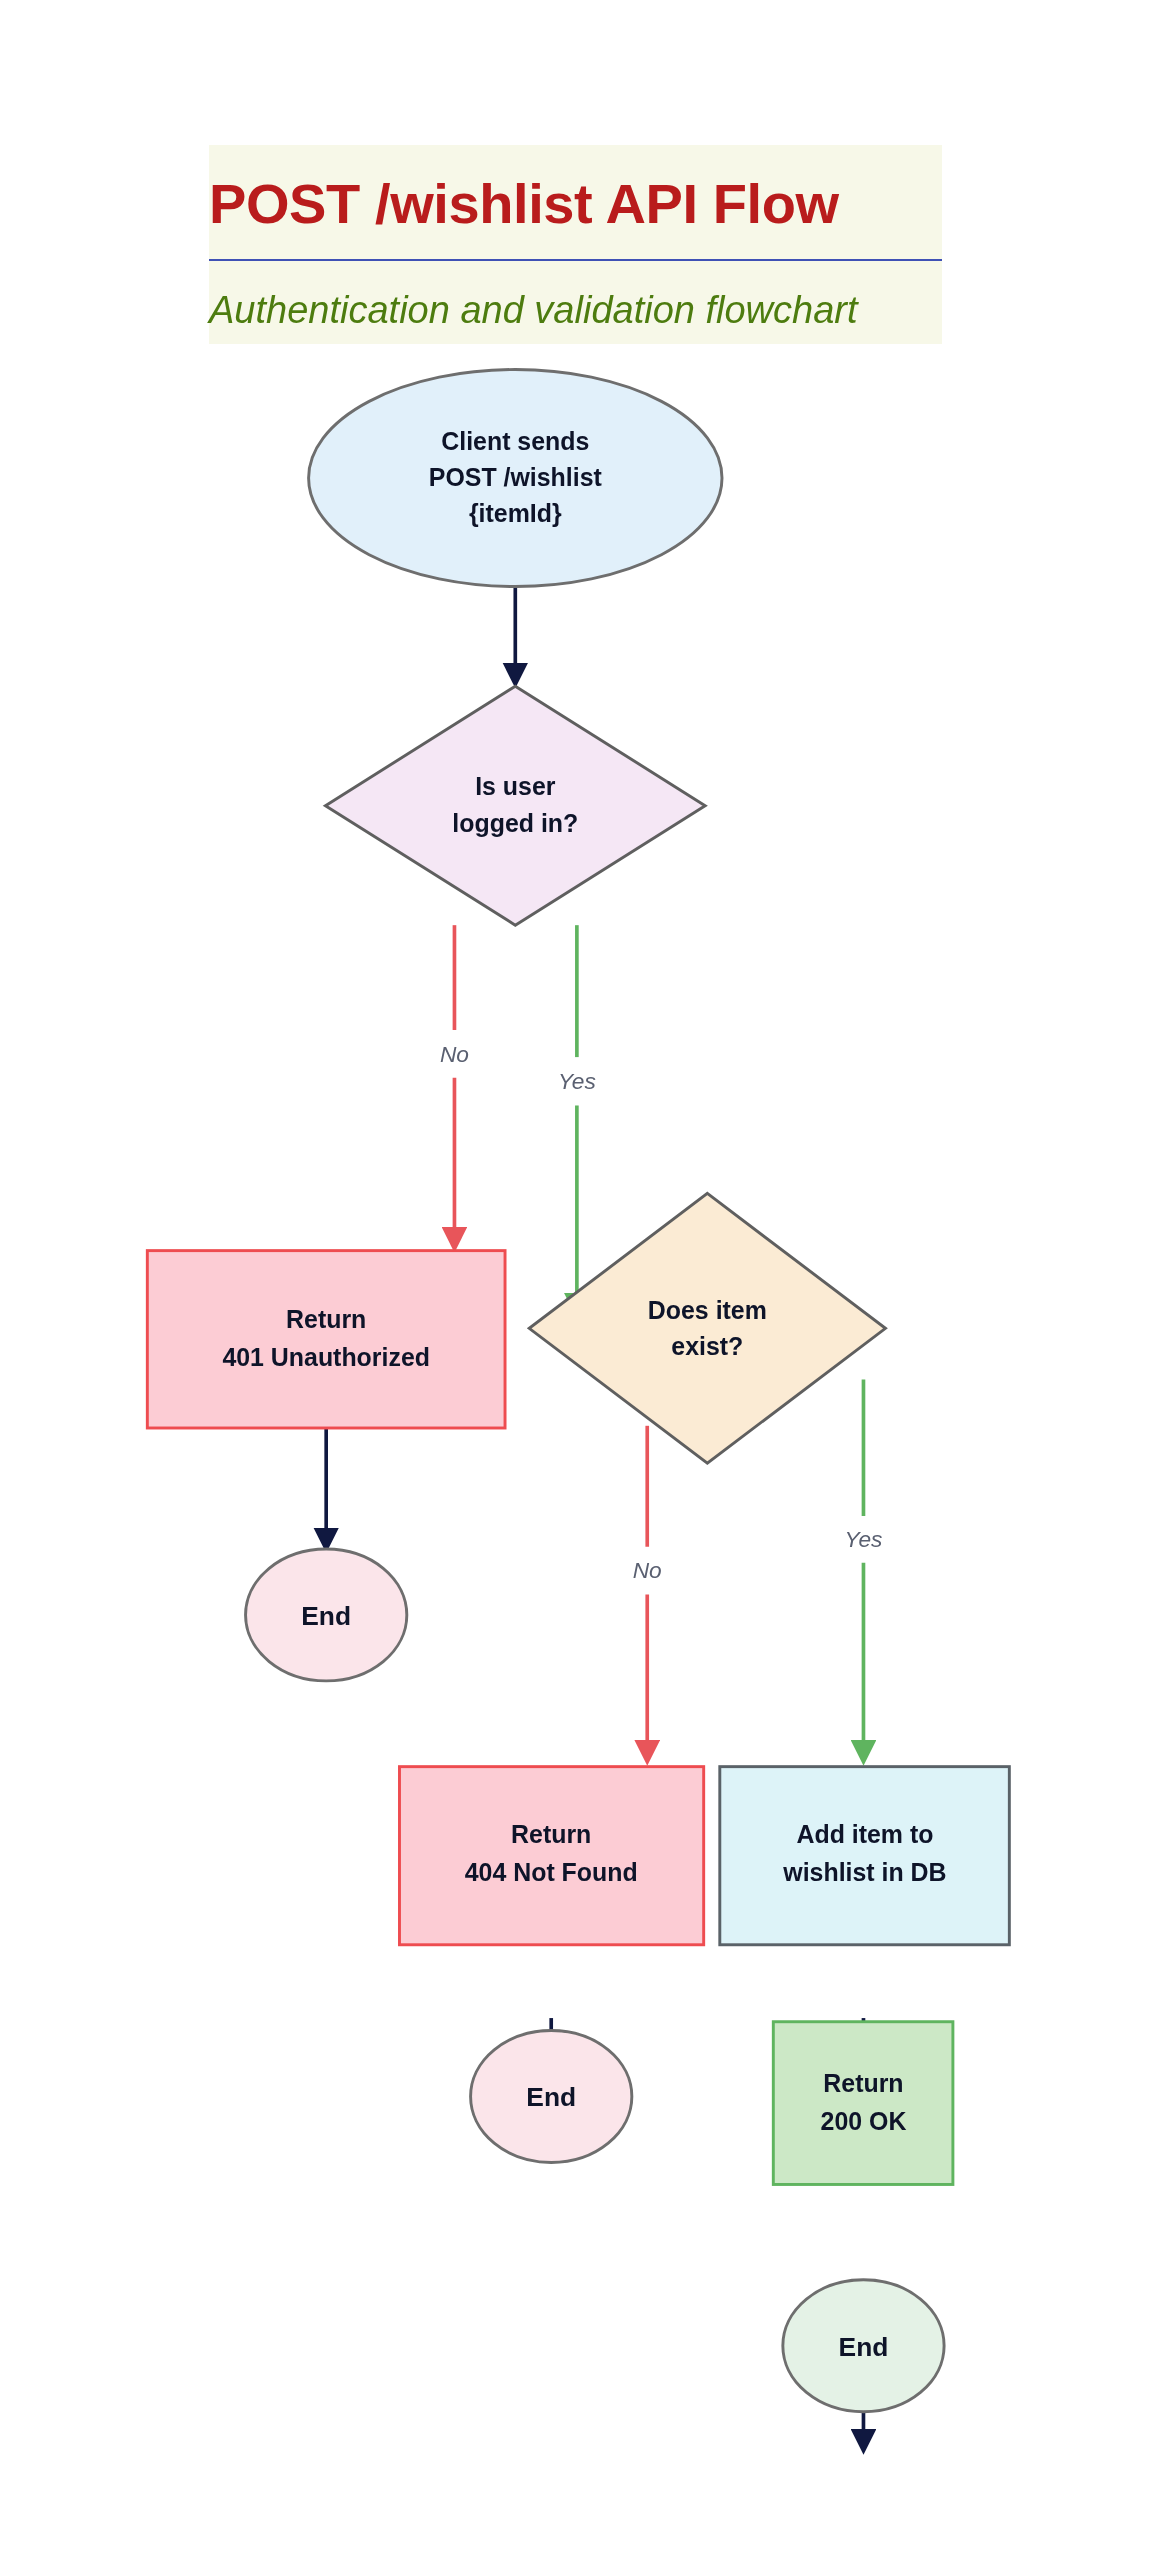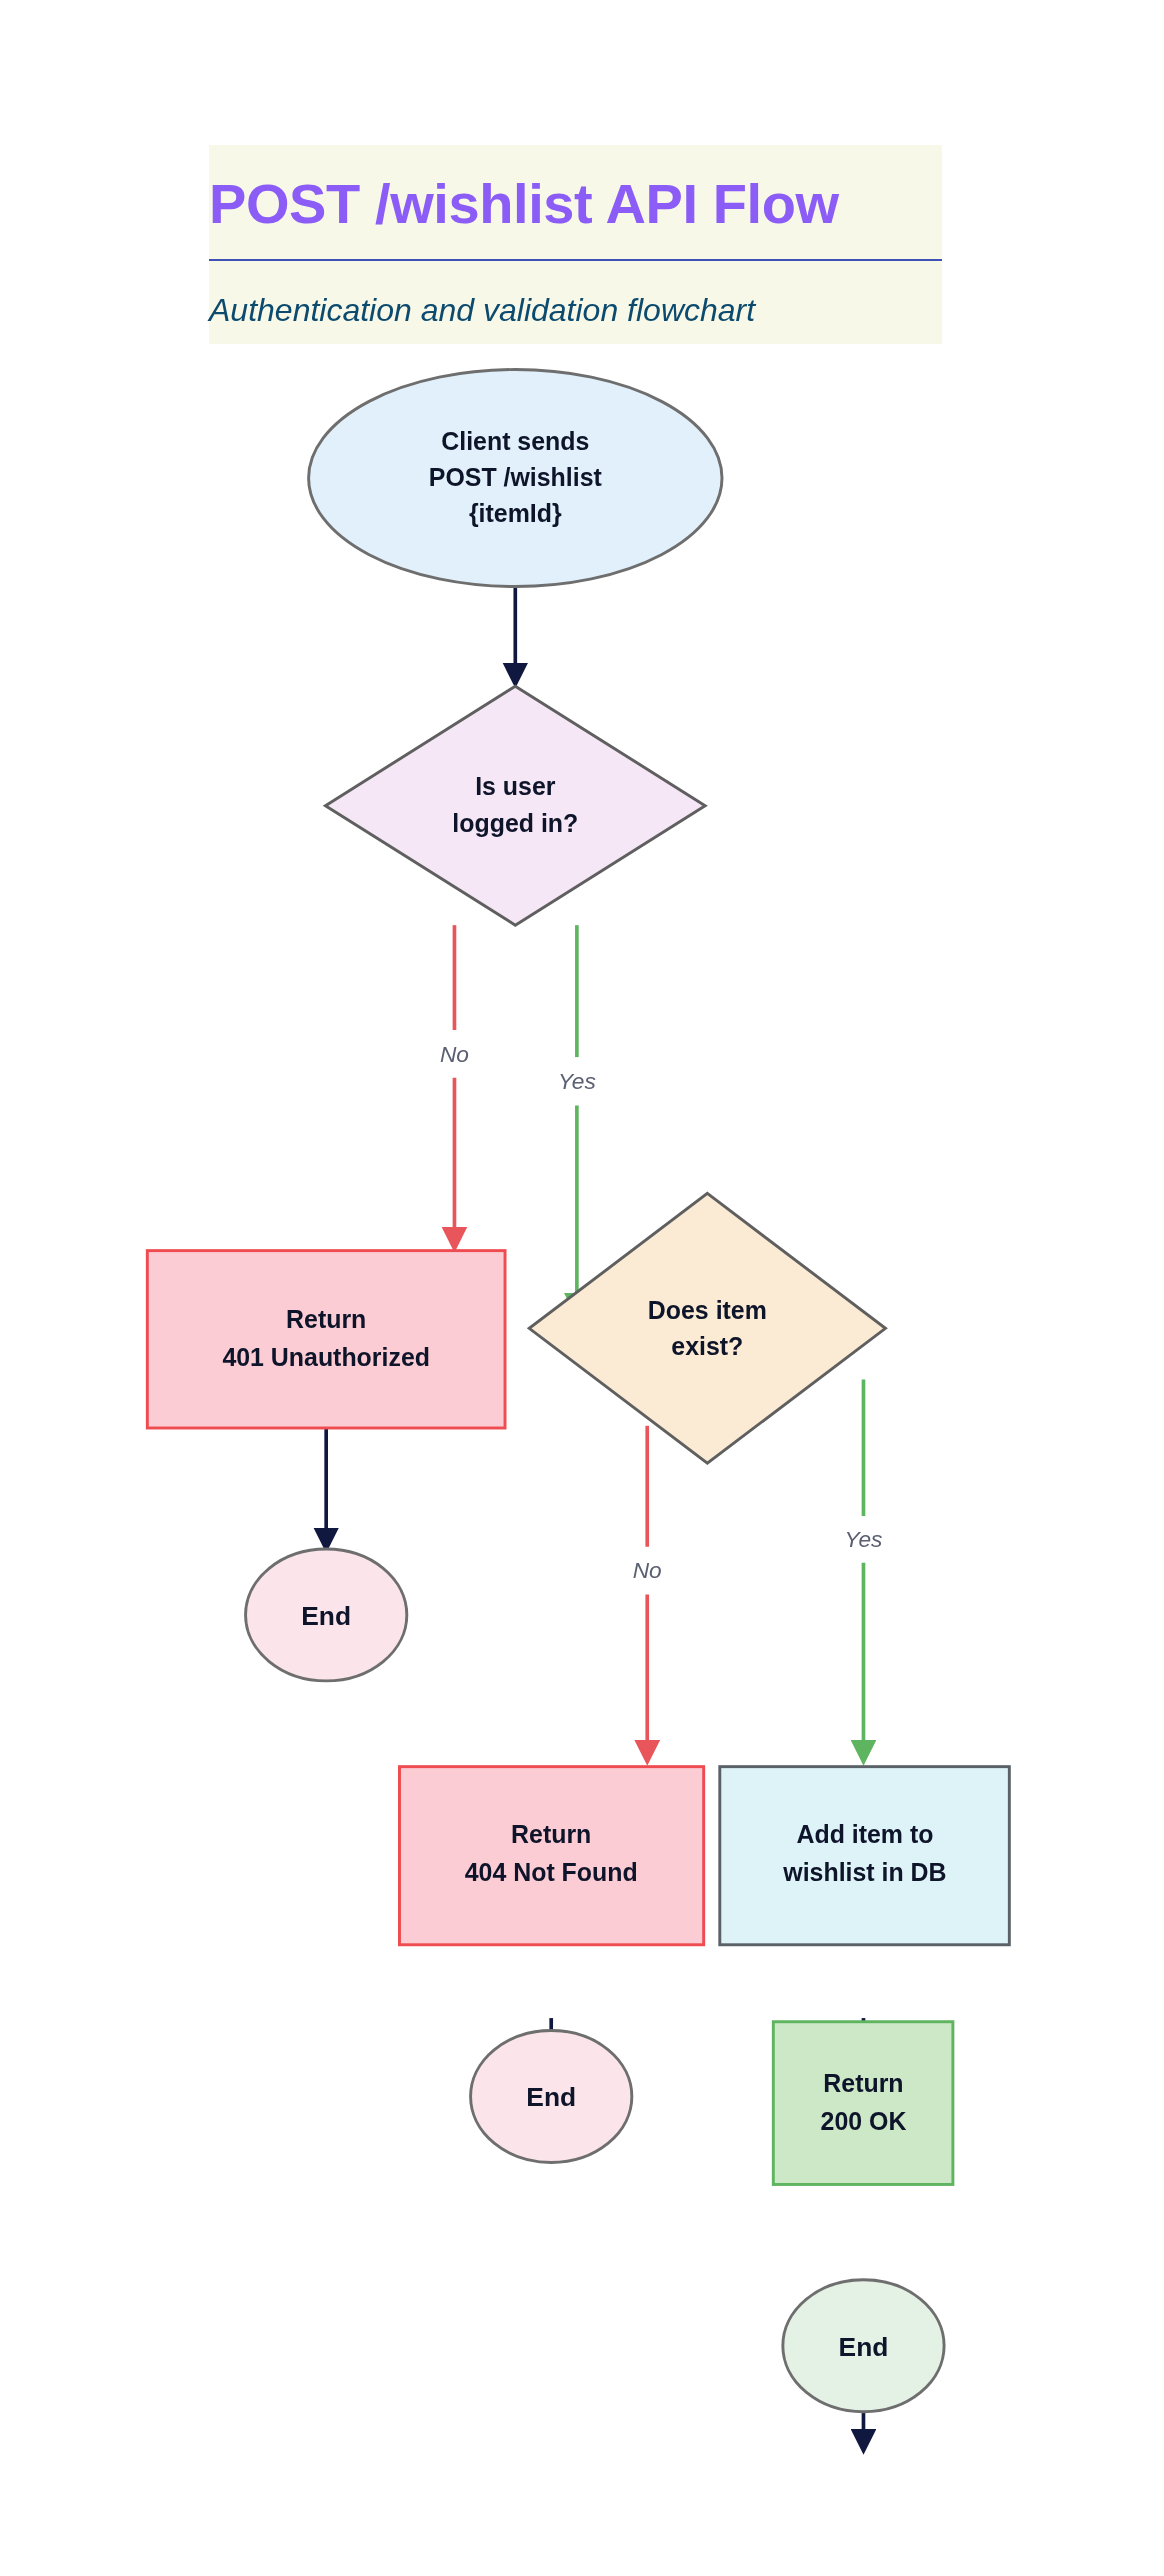--- a/index.html
+++ b/index.html
@@ -33,43 +33,43 @@
     box-sizing: border-box;
   }
   .doc-title {
     position: absolute;
     left: 209px;
     top: 156px;
     width: 733px;
     height: 95px;
     font-size: 56px;
     font-weight: bold;
-    color: #8b5cf6;
+    color: #b91c1c;
     letter-spacing: -0.4px;
     line-height: 95px;
     white-space: nowrap;
     font-family: "Liberation Sans", sans-serif;
   }
   .title-rule {
     position: absolute;
     left: 209px;
     top: 259px;
     width: 733px;
     height: 2.2px;
     background: #3F51B5;
   }
   .doc-subtitle {
     position: absolute;
     left: 209px;
     top: 290px;
     width: 733px;
     height: 41px;
-    font-size: 32px;
+    font-size: 38px;
     font-style: italic;
-    color: #0c4a6e;
+    color: #4d7c0f;
     line-height: 41px;
     white-space: nowrap;
     font-family: "Liberation Sans", sans-serif;
   }
 
   
   #diagram {
     position: absolute;
     left: 0;
     top: 0;

